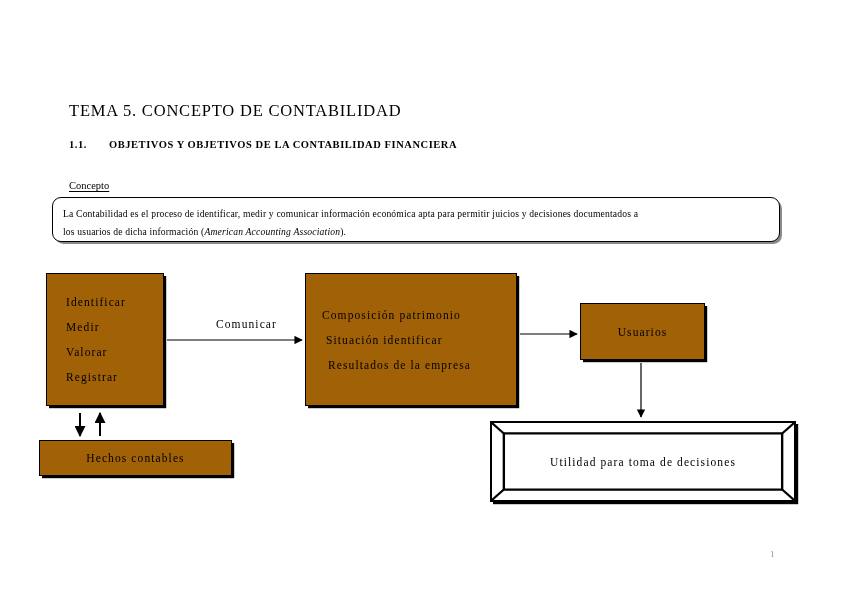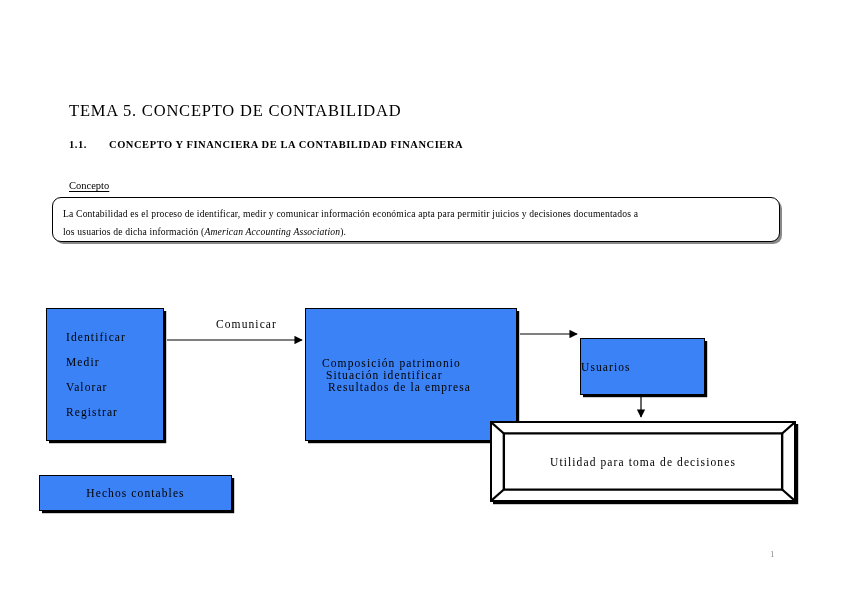--- a/index.html
+++ b/index.html
@@ -88,24 +88,23 @@
     top: 0;
     width: 848px;
     height: 599px;
     pointer-events: none;
   }
   .diagram > * { pointer-events: auto; }
 
   .node {
     position: absolute;
     box-sizing: border-box;
-    background: #3b82f6;
+    background: #a16207;
     border: 1.3px solid #000;
     box-shadow: 2.6px 2.6px 0 -0.4px #000;
-    margin-top: 35px;
   }
   .node .lines {
     position: absolute;
     inset: 0;
     display: flex;
     flex-direction: column;
     justify-content: center;
   }
   .node .ln {
     font-size: 11.5px;
@@ -122,32 +121,32 @@
   }
   #node-acciones .lines { padding-left: 19px; gap: 13px; }
 
   
   #node-informacion {
     left: 305px;
     top: 273px;
     width: 212px;
     height: 133px;
   }
-  #node-informacion .lines { padding-left: 16px; }
+  #node-informacion .lines { padding-left: 16px; gap: 13px; }
   #node-informacion .ln.indent-1 { padding-left: 4px; }
   #node-informacion .ln.indent-2 { padding-left: 6px; }
 
   
   #node-usuarios {
     left: 580px;
     top: 303px;
     width: 125px;
     height: 57px;
   }
-  #node-usuarios .lines { align-items: flex-start; }
+  #node-usuarios .lines { align-items: center; }
 
   
   #node-hechos {
     left: 39px;
     top: 440px;
     width: 193px;
     height: 36px;
   }
   #node-hechos .lines { align-items: center; }
 
@@ -215,21 +214,21 @@
   }
 </style>
 </head>
 <body>
 
 <div class="page">
 
   <div class="doc-title">TEMA 5. CONCEPTO DE CONTABILIDAD</div>
 
   <div class="section-heading">
-    <span class="sec-num">1.1.</span><span>CONCEPTO Y FINANCIERA DE LA CONTABILIDAD FINANCIERA</span>
+    <span class="sec-num">1.1.</span><span>OBJETIVOS Y OBJETIVOS DE LA CONTABILIDAD FINANCIERA</span>
   </div>
 
   <div class="subhead">Concepto</div>
 
   <div class="definition-box">
     <p>
       <span>La Contabilidad es el proceso de identificar, medir y comunicar información económica apta para permitir juicios y decisiones documentados a</span>
     </p>
     <p>
       <span>los usuarios de dicha información (</span><span class="src">American Accounting Association</span><span>).</span>

